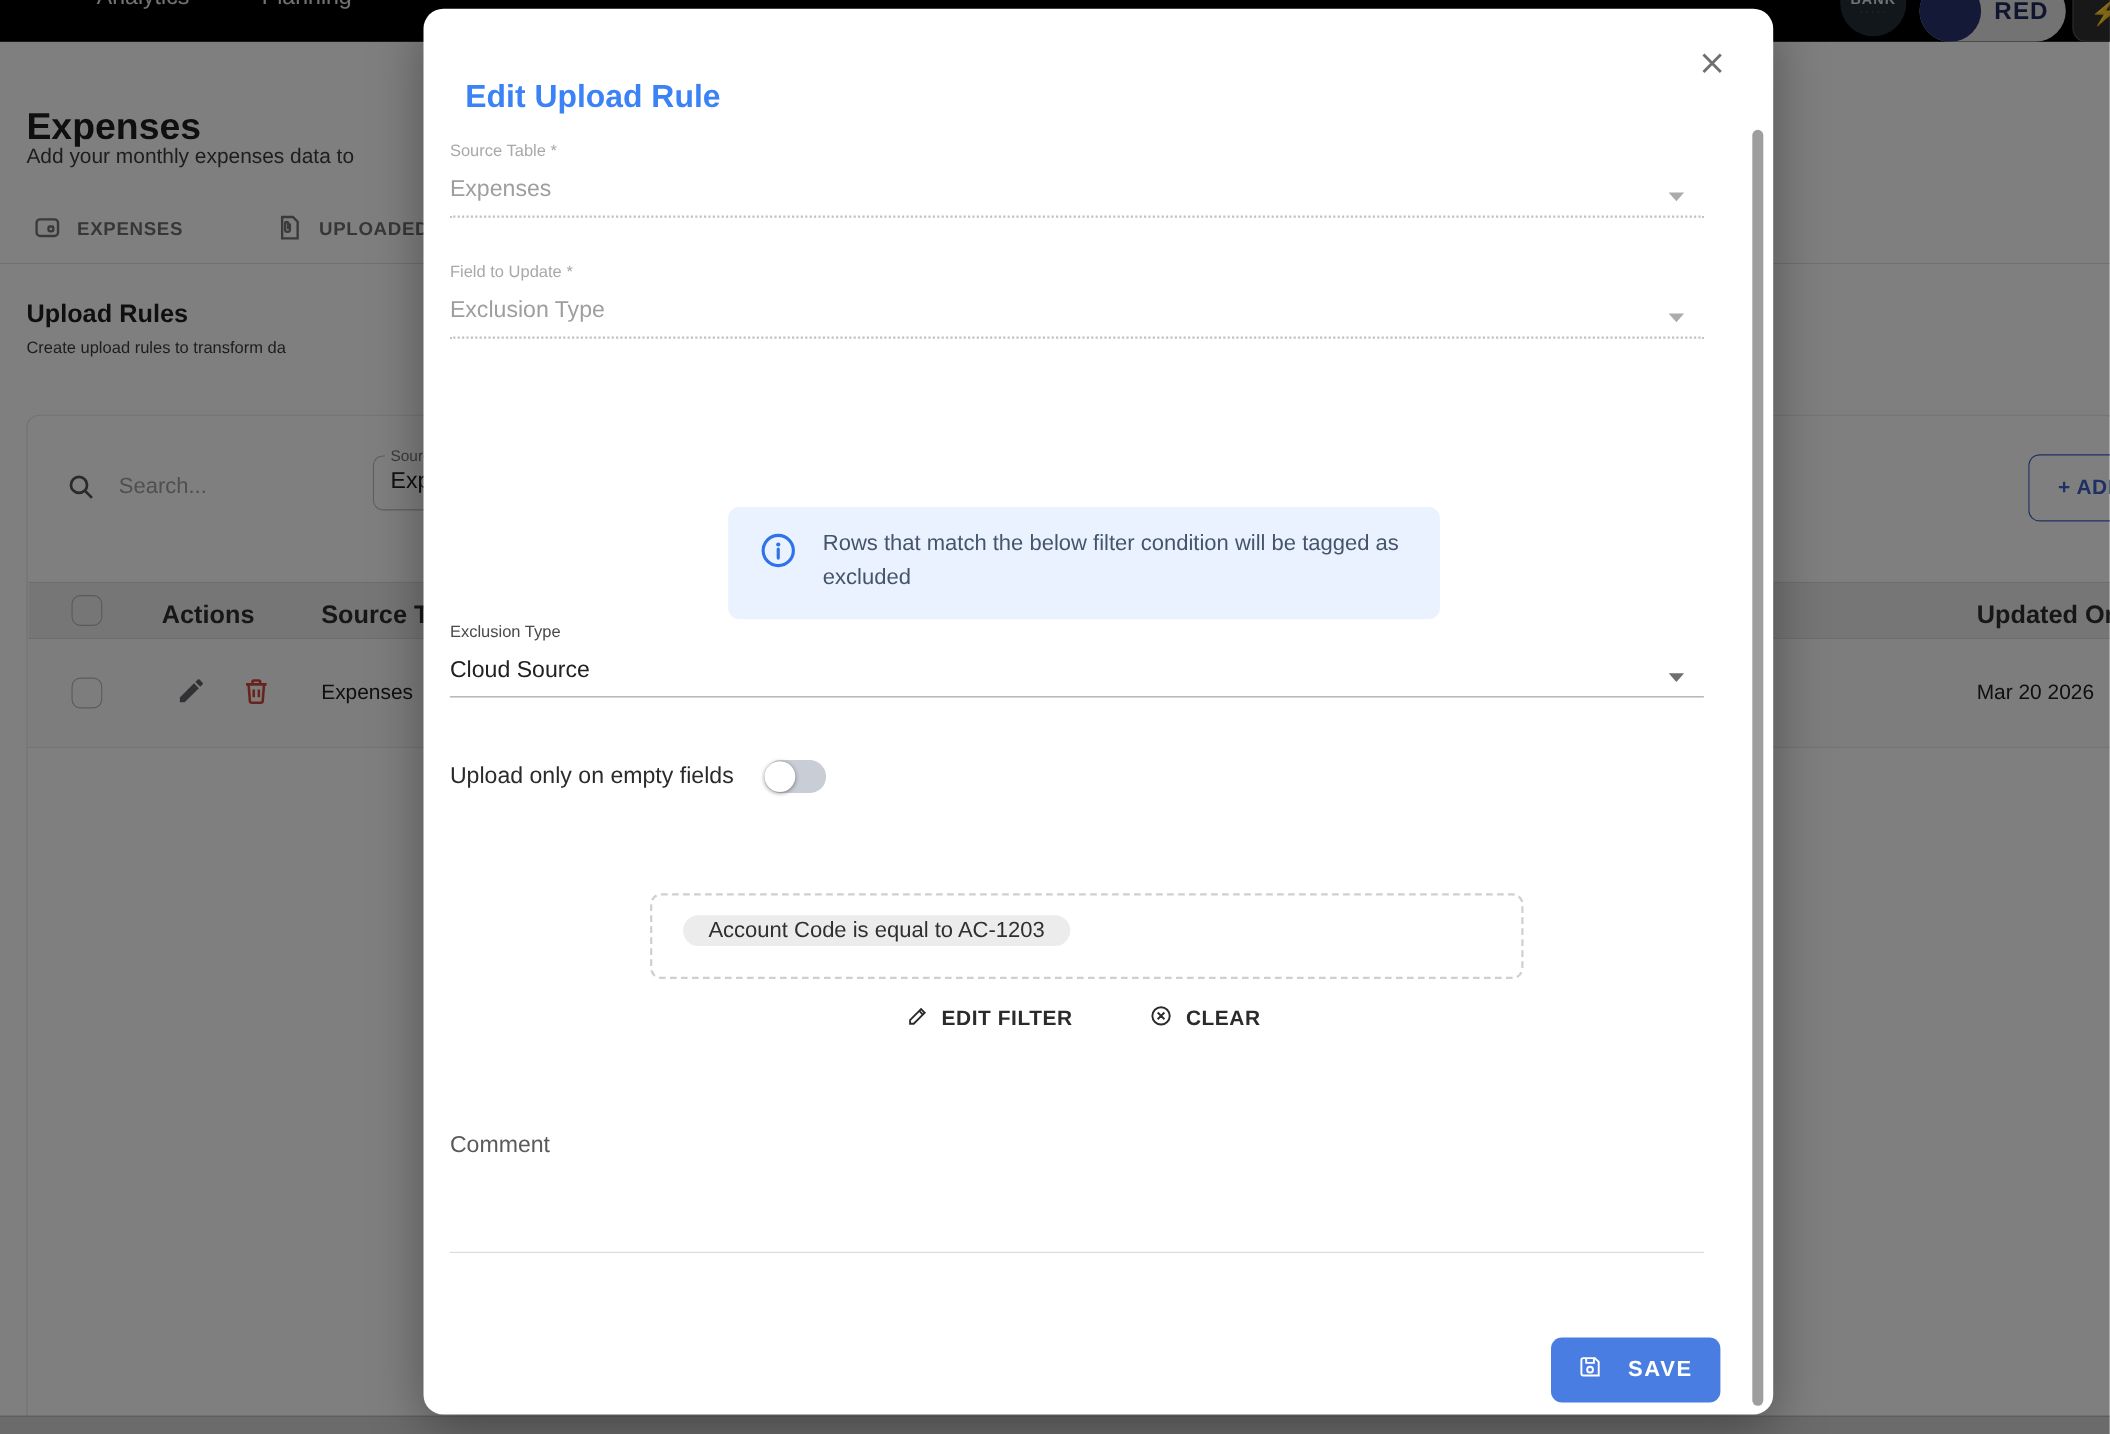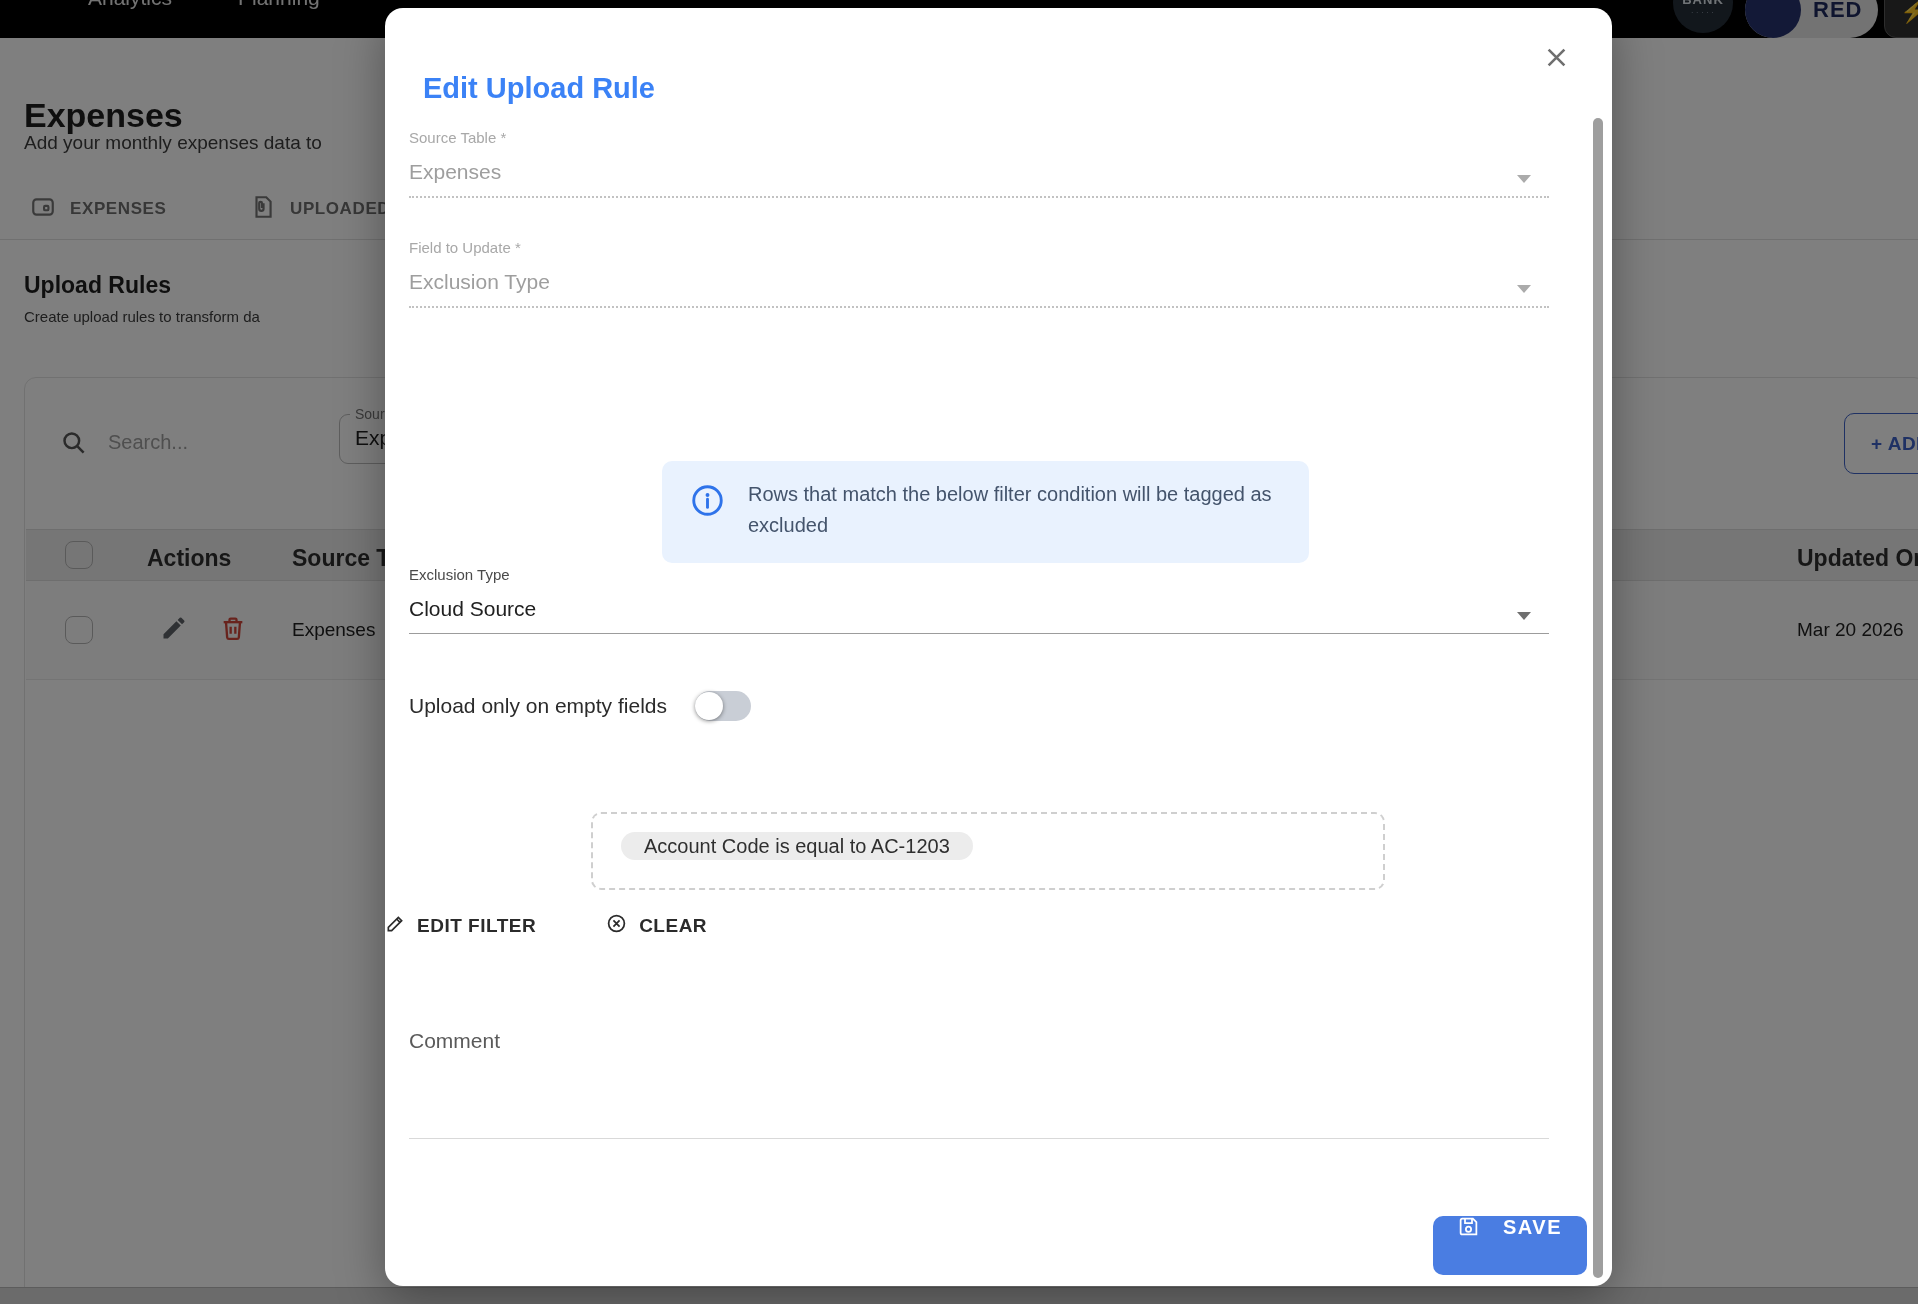--- a/index.html
+++ b/index.html
@@ -96,30 +96,30 @@
   .toggle-label { font-size:21px; color:#2b2b2b; }
   .switch { position:relative; width:56px; height:30px; border-radius:15px; background:#c9ced6; }
   .switch .thumb { position:absolute; left:0px; top:1px; width:28px; height:28px; border-radius:50%;
     background:#fff; box-shadow:0 1px 4px rgba(0,0,0,.45); }
 
   .filter-zone { position:absolute; left:206px; top:804px; width:794px; height:78px;
     border:2px dashed #cfcfcf; border-radius:10px; }
   .chip { position:absolute; left:28px; top:18px; height:28px; border-radius:20px; background:#ececec;
     display:flex; align-items:center; padding:0 23px; font-size:20px; color:#2f2f2f; white-space:nowrap; }
 
-  .filter-actions { position:absolute; left:0; top:905px; width:1200px; display:flex; justify-content:flex-start; gap:70px; }
+  .filter-actions { position:absolute; left:0; top:905px; width:1200px; display:flex; justify-content:center; gap:70px; }
   .fa-btn { display:flex; align-items:center; gap:12px; font-size:19px; font-weight:700;
     letter-spacing:.5px; color:#2b2b2b; background:none; border:none; cursor:pointer; }
 
   .comment-label { position:absolute; left:24px; top:1021px; font-size:21px; color:#5a5a5a; }
   .comment-line { top:1130px; }
 
-  .save-btn { position:absolute; left:1048px; top:1208px; width:154px; height:59px; border:none;
+  .save-btn { position:absolute; left:1025px; top:1208px; width:154px; height:59px; border:none;
     background:#4a7de2; border-radius:10px; color:#fff; font-size:20px; font-weight:700; letter-spacing:1.5px;
-    display:flex; justify-content:center; gap:24px; cursor:pointer;
+    display:flex; align-items:center; justify-content:center; gap:24px; cursor:pointer;
     font-family:"Liberation Sans", sans-serif; }
 
   .scroll-thumb { position:absolute; left:1208px; top:110px; width:10px; height:1160px;
     border-radius:5px; background:#9e9e9e; }
 </style>
 </head>
 <body>
 
 <div class="page">
 

